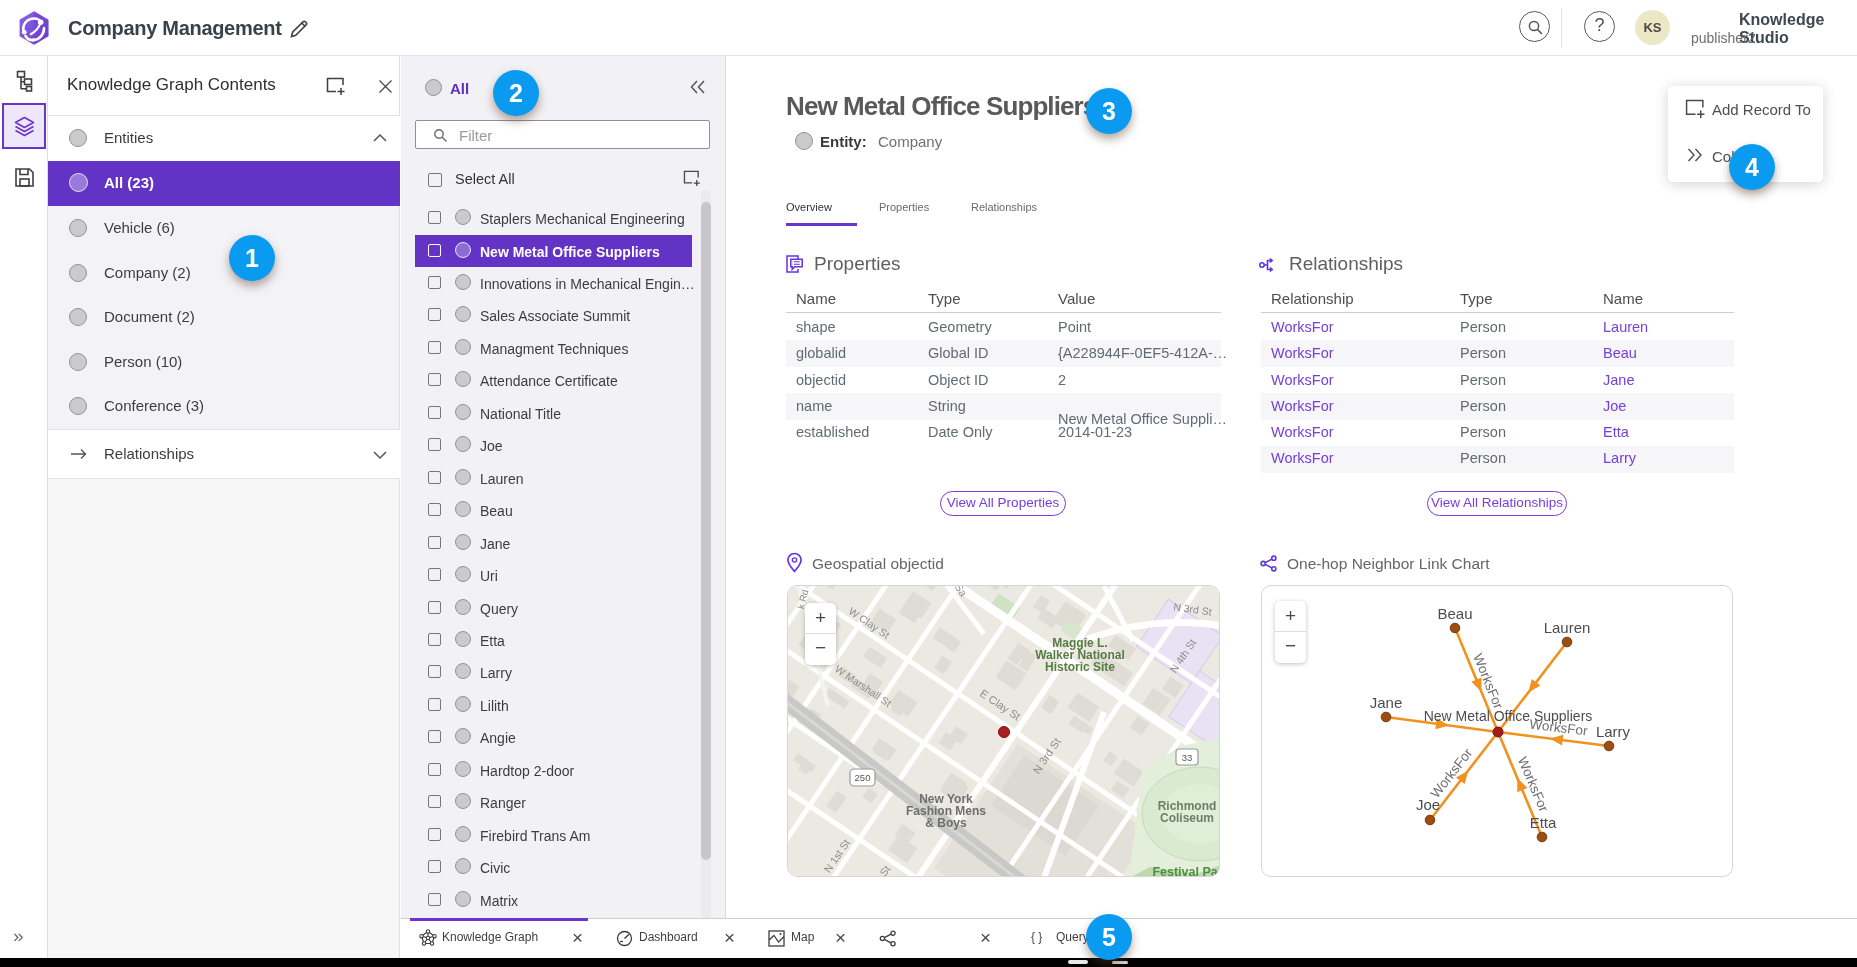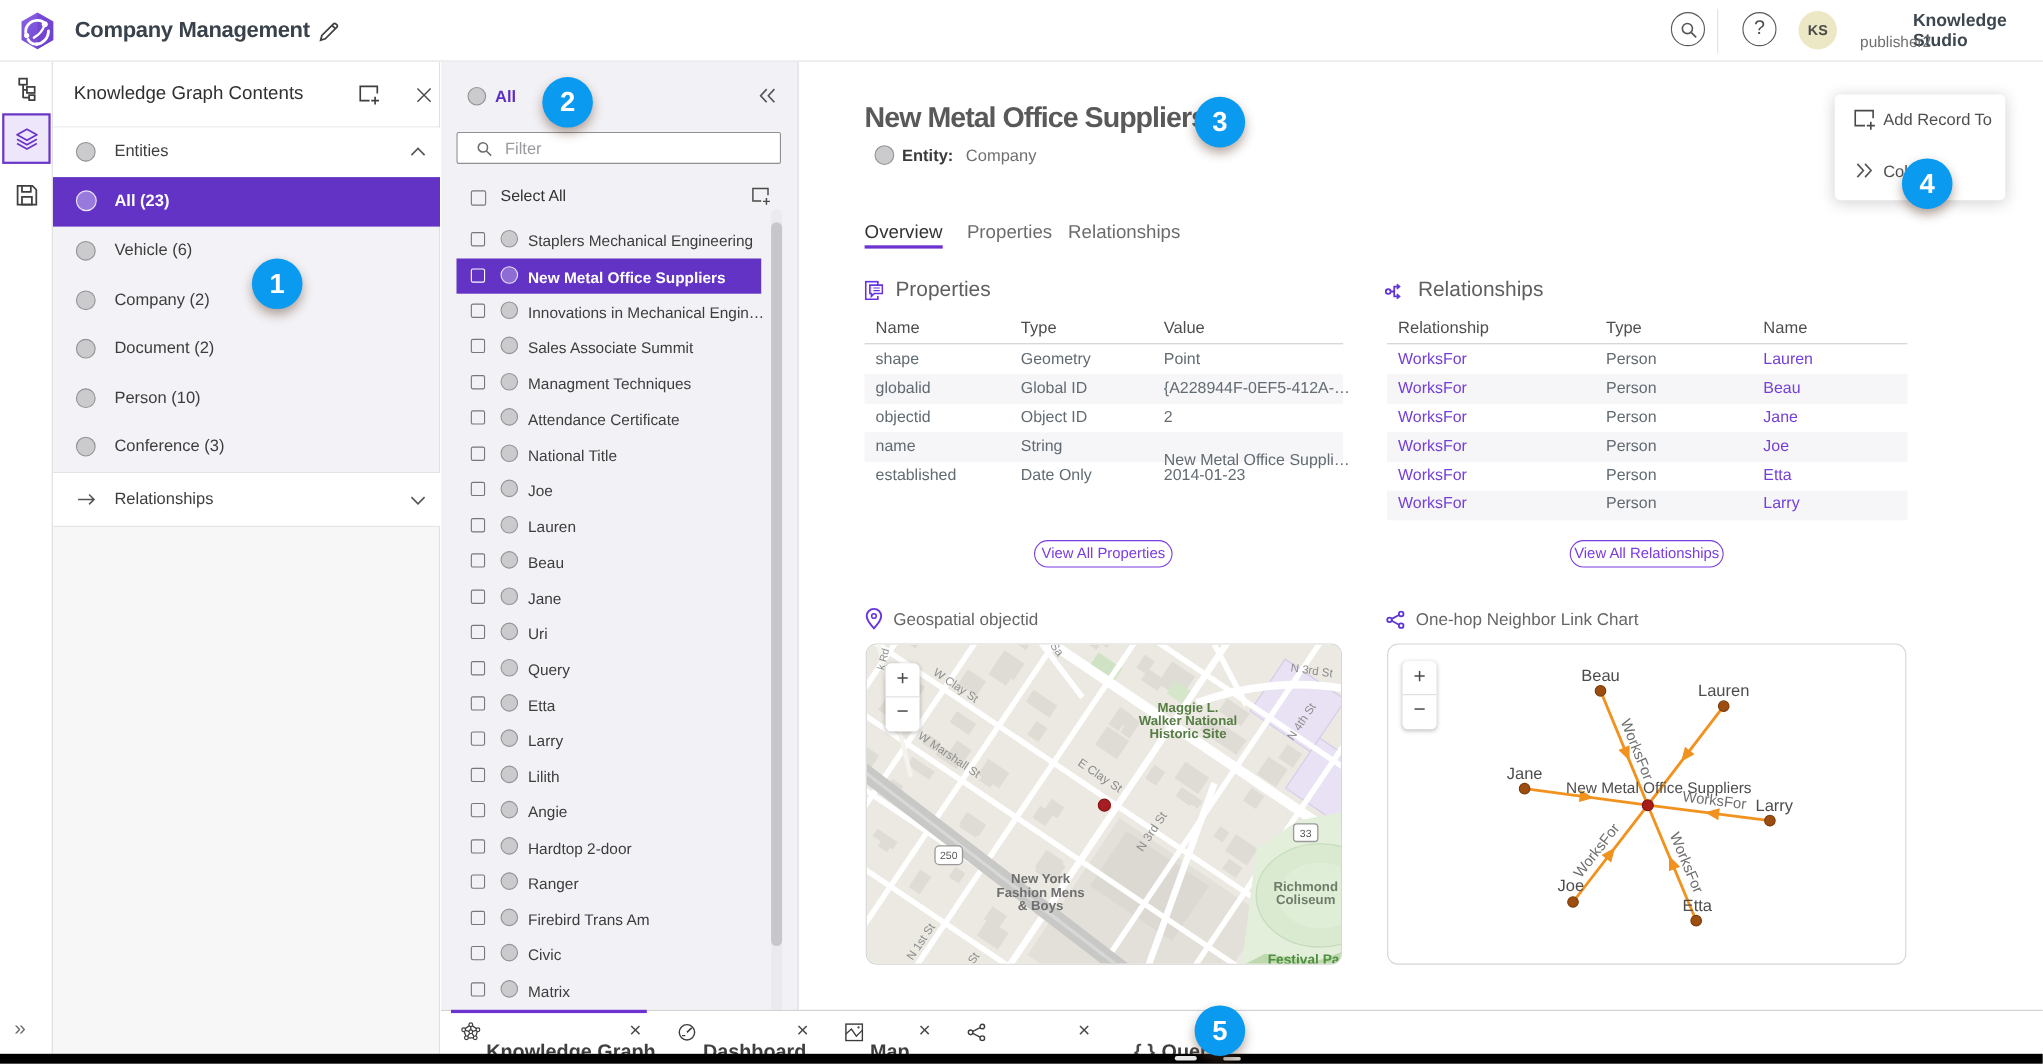--- a/index.html
+++ b/index.html
@@ -59,21 +59,21 @@
 #p2sel .lbl { left:65px; color:#fff; font-weight:700; }
 #sbar { position:absolute; left:300px; top:134px; width:10px; height:770px; background:#ebeaee; border-radius:5px; }
 #sthumb { position:absolute; left:300px; top:146px; width:10px; height:658px; background:#c7c6cb; border-radius:5px; }
 
 #main { position:absolute; left:726px; top:56px; width:1131px; height:862px; background:#fff; z-index:1; }
 #mtitle { position:absolute; left:60px; top:35px; font-size:26px; font-weight:700; color:#595959; letter-spacing:-0.9px; }
 #entline { position:absolute; left:69px; top:76px; }
 #entline .gcirc { position:absolute; left:0px; top:0px; width:18px; height:18px; }
 #entline .b { position:absolute; left:25px; top:1px; font-size:15px; font-weight:700; color:#3b3b3b; }
 #entline .v { position:absolute; left:83px; top:1px; font-size:15px; color:#707070; white-space:nowrap; }
-.tab { position:absolute; top:145px; font-size:17px; color:#6b6b6b; }
+.tab { position:absolute; top:145px; font-size:11px; color:#6b6b6b; }
 #tabul { position:absolute; left:60px; top:167px; width:71px; height:3px; background:#6d33cf; }
 .sechdr { position:absolute; font-size:19px; color:#5f5f5f; }
 .th { position:absolute; font-size:15px; color:#4e4e4e; }
 .td { position:absolute; font-size:14.5px; color:#616b72; white-space:nowrap; }
 .tdp { position:absolute; font-size:14.5px; color:#7440d8; white-space:nowrap; }
 .stripe { position:absolute; background:#f6f5f7; }
 .hline { position:absolute; height:1px; background:#cfcfcf; }
 .pill { position:absolute; height:25px; border:1.5px solid #7a3be0; border-radius:13px; color:#7a3be0;
   font-size:13.5px; line-height:22px; text-align:center; background:#fff; }
 .card { position:absolute; top:529px; height:292px; background:#fff; border:1px solid #d5d5d5; border-radius:10px; overflow:hidden; }
@@ -83,21 +83,21 @@
 .zctl .zm { position:absolute; left:0; top:31px; width:31px; height:31px; font-size:19px; color:#4a4a4a; text-align:center; line-height:28px; }
 
 #popup { position:absolute; left:1668px; top:86px; width:155px; height:96px; background:#fff;
   border-radius:5px; box-shadow:0 2px 14px rgba(0,0,0,.18); z-index:6; }
 #popup .i1t { position:absolute; left:44px; top:15px; font-size:15px; color:#4f4f4f; }
 #popup .i2t { position:absolute; left:44px; top:62px; font-size:15px; color:#4f4f4f; }
 
 #tabbar { position:absolute; left:401px; top:918px; width:1456px; height:40px; background:#fff;
   border-top:1px solid #cfcfcf; z-index:4; }
 #activeline { position:absolute; left:9px; top:-1px; width:178px; height:3px; background:#6d33cf; }
-.btab { position:absolute; top:27px; font-size:18px; color:#3f3f3f; white-space:nowrap;font-weight:bold; }
+.btab { position:absolute; top:11px; font-size:12px; color:#3f3f3f; white-space:nowrap; }
 .bx { position:absolute; top:8px; font-size:19px; color:#4a4a4a; }
 #blackbar { position:absolute; left:0; top:958px; width:1857px; height:9px; background:#000; z-index:7; }
 
 .callout { position:absolute; width:46px; height:46px; border-radius:50%; background:#0a9bf0;
   color:#fff; font-size:25px; font-weight:700; text-align:center; line-height:46px;
   box-shadow:0 5px 10px rgba(90,60,40,.45); z-index:9; }
 </style>
 </head>
 <body>
 

